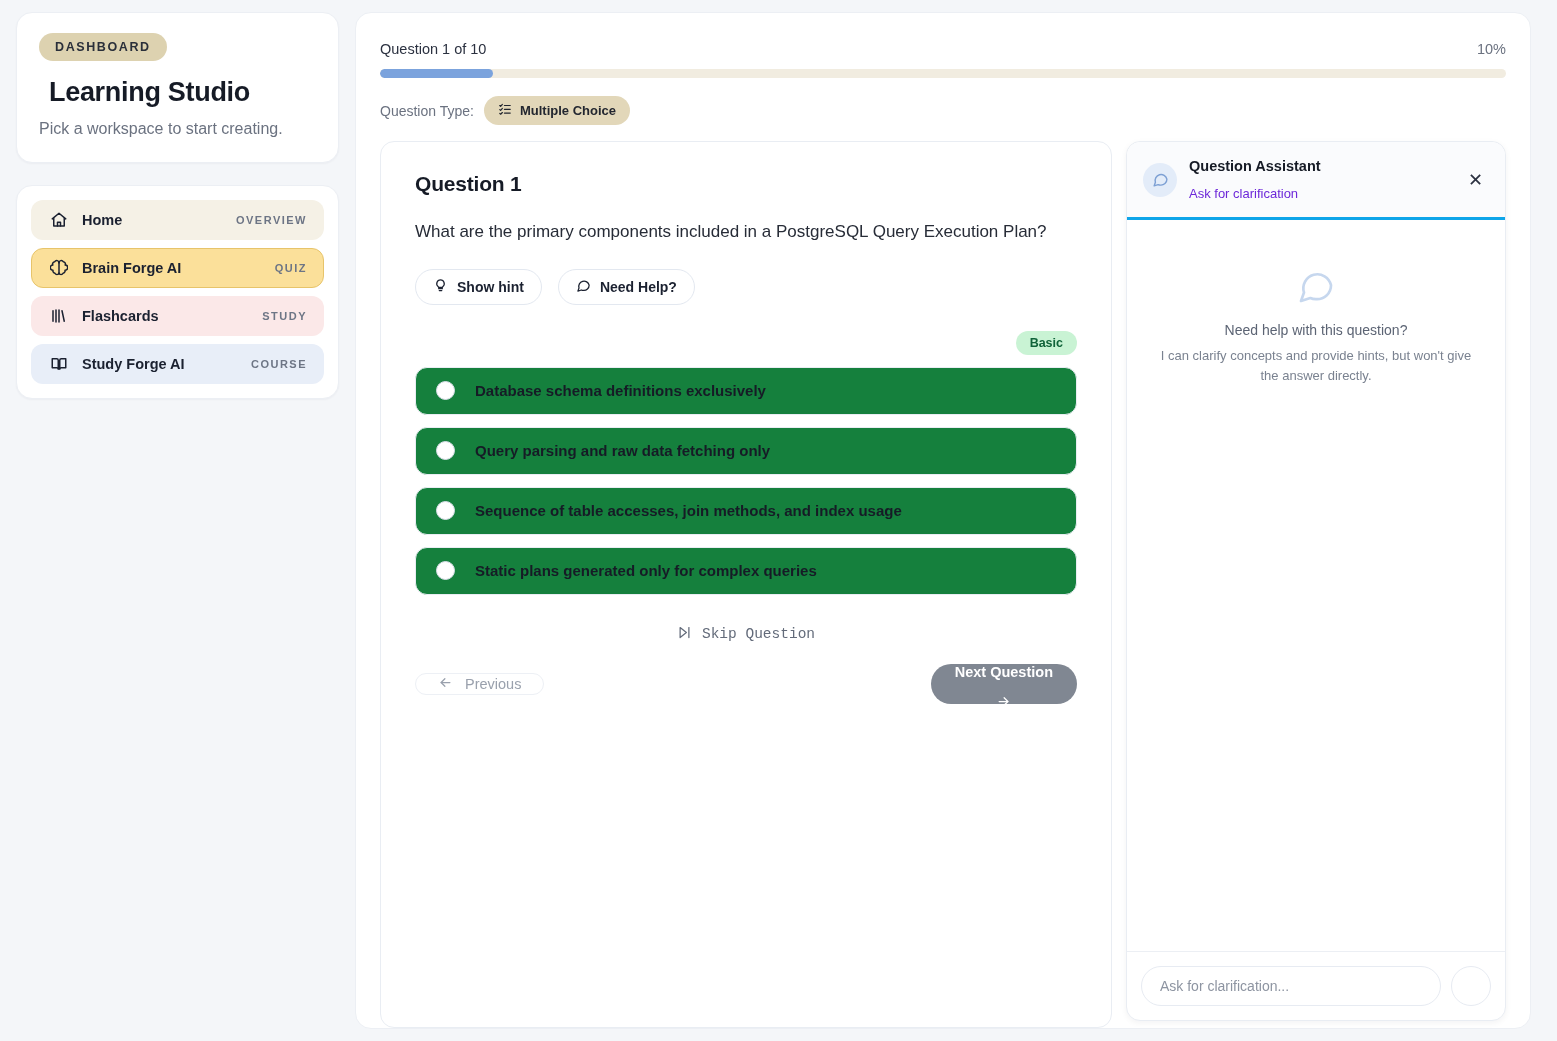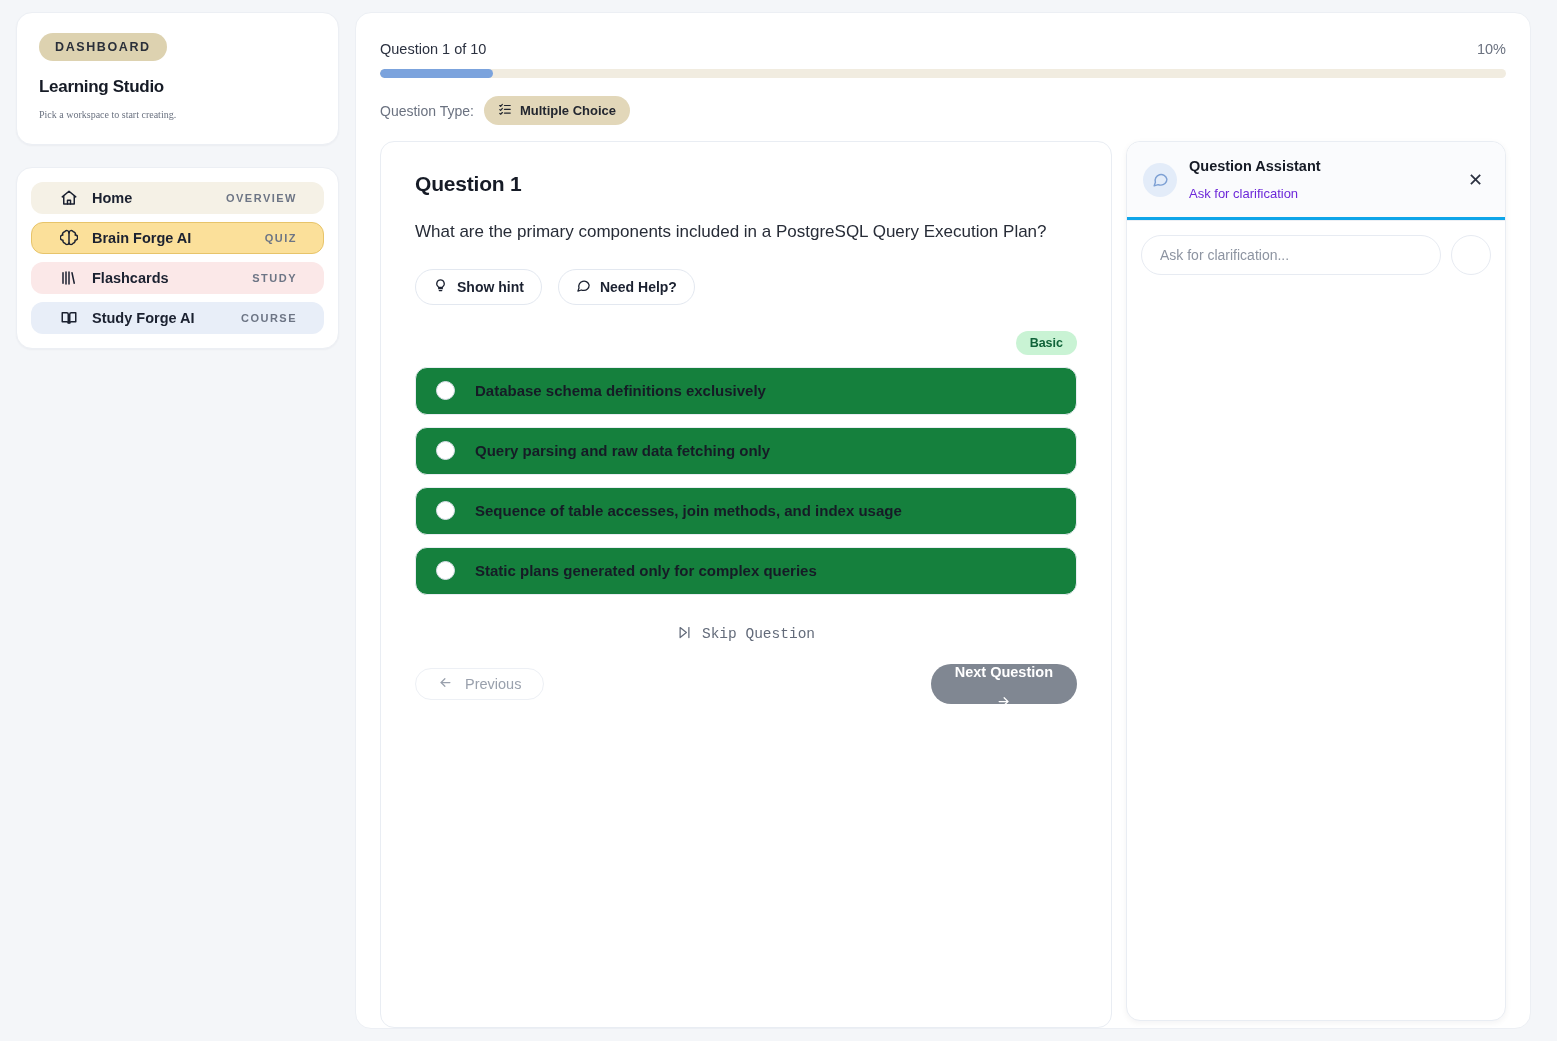--- a/index.html
+++ b/index.html
@@ -25,33 +25,34 @@
     background: #ddd2b0;
     color: #2a2f3a;
     font-size: 12.5px;
     font-weight: 700;
     letter-spacing: 1.6px;
     padding: 7px 16px;
     border-radius: 999px;
   }
   .brand-title {
     margin-top: 16px;
-    font-size: 17px;
+    font-size: 27px;
     font-weight: 700;
     color: #161b26;
     letter-spacing: -0.3px;
-  }
-  .brand-sub { margin-top: 12px; font-size: 10px; color: #6b7280; font-family: Liberation Serif, serif; }
+    margin-left: 10px;
+  }
+  .brand-sub { margin-top: 12px; font-size: 16px; color: #6b7280; }
 
   .nav-card { margin-top: 22px; padding: 14px 14px; }
   .nav-item {
     display: flex; align-items: center;
-    height: 32px;
+    height: 40px;
     border-radius: 12px;
-    padding: 0 26px;
+    padding: 0 16px;
     margin-bottom: 8px;
     border: 1px solid transparent;
     cursor: pointer;
   }
   .nav-item:last-child { margin-bottom: 0; }
   .nav-item .ico { width: 22px; height: 22px; display: flex; align-items: center; justify-content: center; color: #1b2130; }
   .nav-item .lbl {
     flex: 1;
     margin-left: 12px;
     font-size: 14.5px;
@@ -159,21 +160,21 @@
   .skip-row { margin-top: 30px; display: flex; justify-content: center; }
   .skip-btn {
     display: inline-flex; align-items: center; gap: 10px;
     background: none; border: none;
     font-size: 14.5px; color: #636b7a;
     font-family: Liberation Mono, monospace; cursor: pointer;
   }
   .nav-row { margin-top: 20px; display: flex; justify-content: space-between; align-items: center; }
   .prev-btn {
     display: inline-flex; align-items: center; gap: 12px;
-    height: 32px; padding: 0 22px;
+    height: 22px; padding: 0 22px;
     border-radius: 999px; background: #fff;
     border: 1px solid #edf0f5;
     font-size: 14.5px; color: #9aa1ad;
     font-family: inherit; cursor: pointer;
   }
   .next-btn {
     display: inline-flex; align-items: center; gap: 14px;
     height: 40px; padding: 0 24px;
     border-radius: 999px; background: #808792;
     border: none; color: #ffffff;
@@ -422,20 +423,29 @@
                   <path d="M21 11.5a8.4 8.4 0 0 1-9 8.4c-1.2 0-2.4-.2-3.4-.7L3 21l1.8-5.1A8.4 8.4 0 1 1 21 11.5z"></path>
                 </svg>
             </span>
             <span class="as-htext">
               <span class="as-title" style="display: block;">Question Assistant</span>
               <span class="as-sub" style="display: block;">Ask for clarification</span>
             </span>
             <button class="as-close">✕</button>
           </div>
 
+          <div class="as-body">
+            <div class="as-bubble-ico">
+              <svg width="40" height="40" viewBox="0 0 24 24" fill="none" stroke="currentColor" stroke-width="1.6" stroke-linecap="round" stroke-linejoin="round">
+                  <path d="M21 11.5a8.4 8.4 0 0 1-9 8.4c-1.2 0-2.4-.2-3.4-.7L3 21l1.8-5.1A8.4 8.4 0 1 1 21 11.5z"></path>
+                </svg>
+            </div>
+            <div class="as-empty-title">Need help with this question?</div>
+            <div class="as-empty-sub">I can clarify concepts and provide hints, but won't give the answer directly.</div>
+          </div>
 
           <div class="as-foot">
             <input class="as-input" type="text" placeholder="Ask for clarification..." style="">
             <button class="as-send"></button>
           </div>
         </aside>
 
       </div>
     </div>
   </div>

